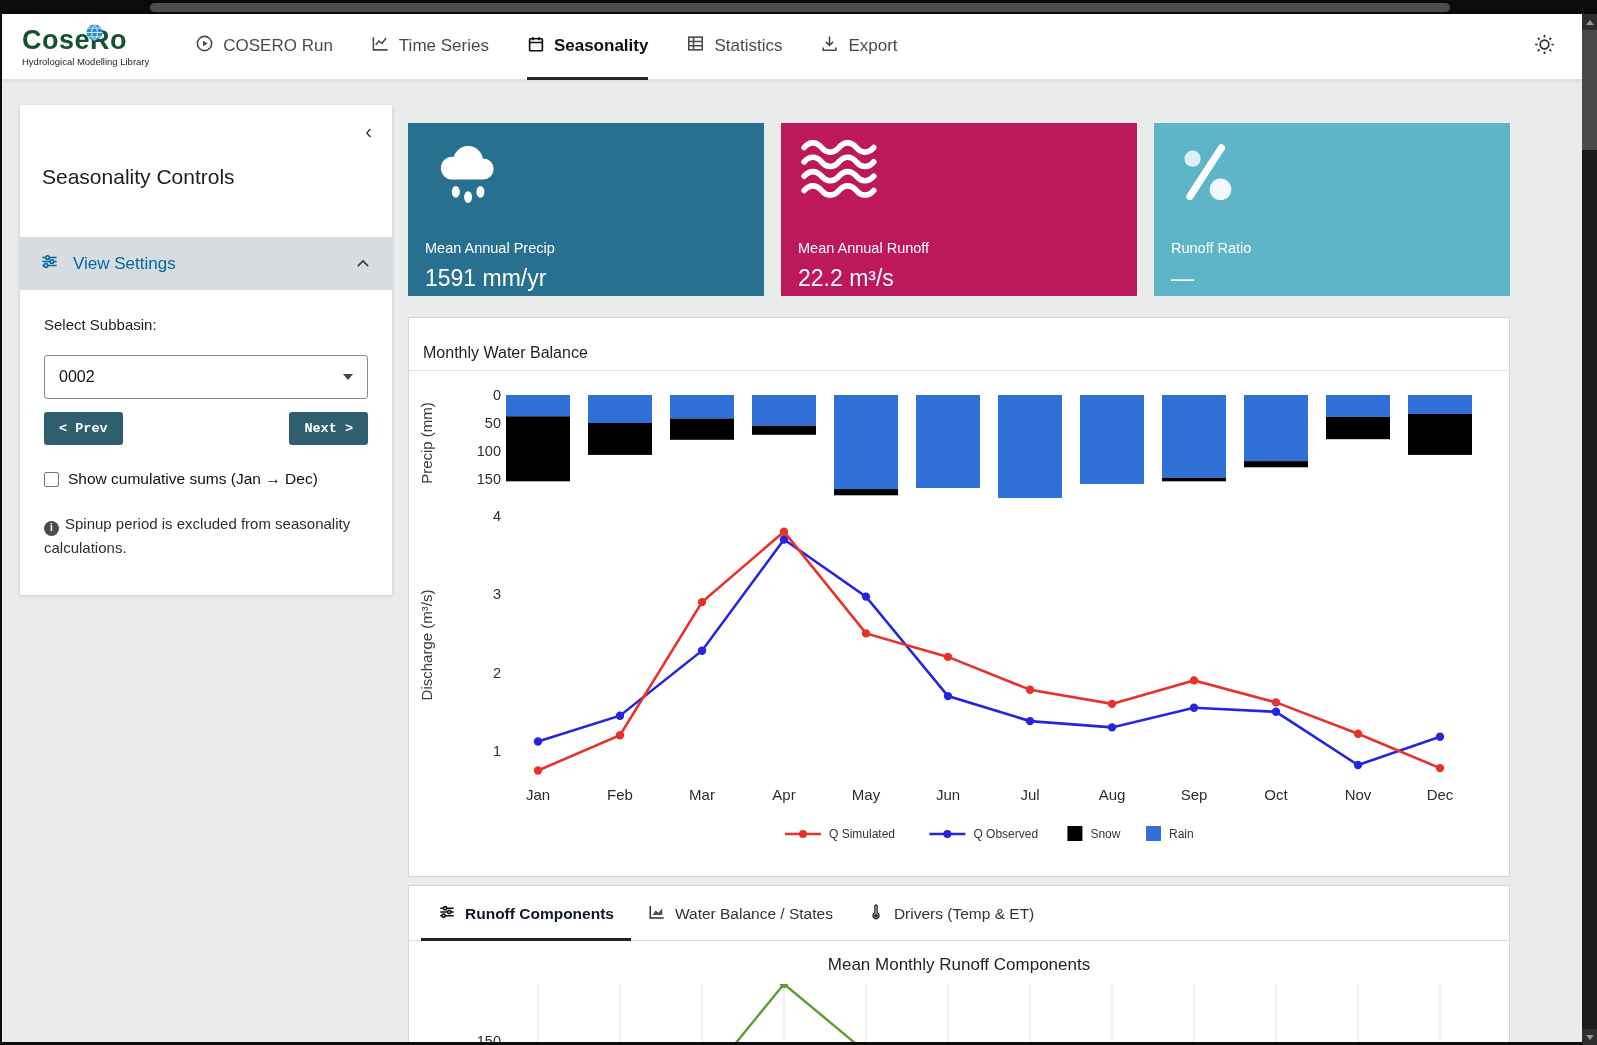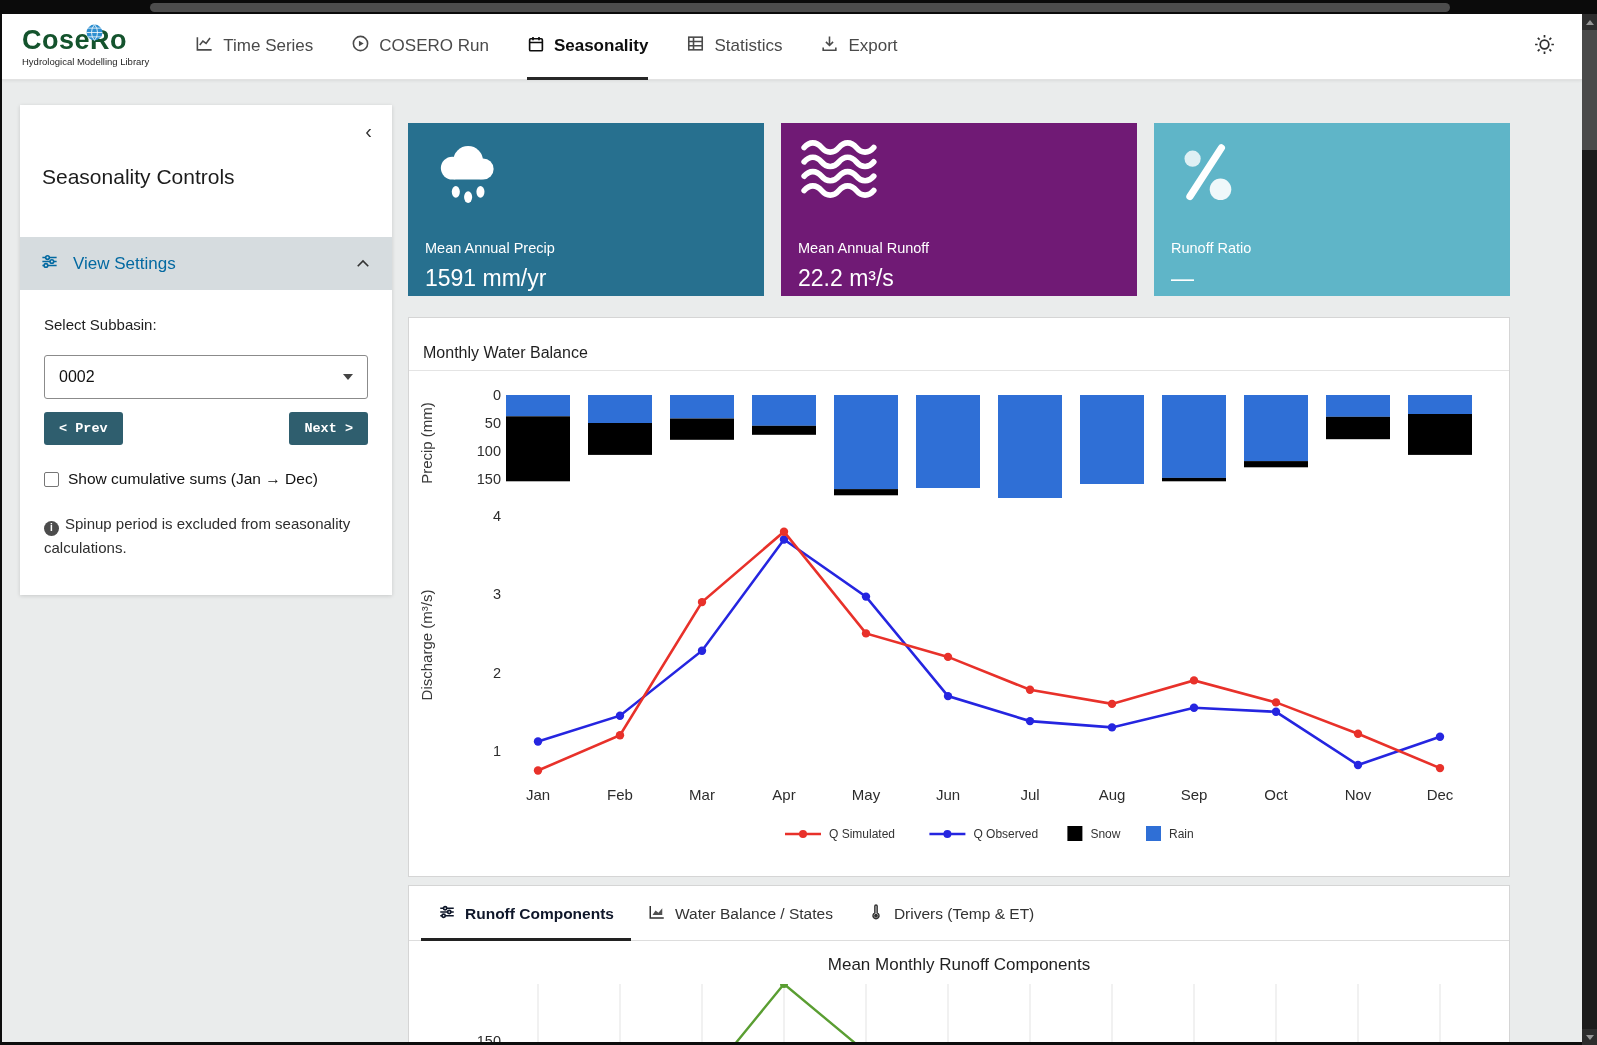--- a/index.html
+++ b/index.html
@@ -101,31 +101,31 @@
               <circle cx="12" cy="12" r="10" fill="#2e8fd0"></circle>
               <path d="M2 12h20M12 2a15 15 0 010 20M12 2a15 15 0 000 20M4 6.5h16M4 17.5h16" stroke="#fff" stroke-width="1" fill="none"></path>
             </svg>
         </span>
       </div>
       <div class="logo-sub">Hydrological Modelling Library</div>
     </div>
     <nav class="nav">
       <div class="nav-item">
         <span><svg viewBox="0 0 24 24" width="19" height="19" fill="none" stroke="currentColor" stroke-width="2">
+              <circle cx="12" cy="12" r="9"></circle>
+              <path d="M10 8.5l6 3.5-6 3.5z" fill="currentColor" stroke="none"></path>
+            </svg></span>
+        <span>COSERO Run</span>
+      </div>
+      <div class="nav-item">
+        <span><svg viewBox="0 0 24 24" width="19" height="19" fill="none" stroke="currentColor" stroke-width="2">
               <path d="M3 4v16h18"></path>
               <path d="M6 14l4-5 4 3 5-7"></path>
             </svg></span>
         <span>Time Series</span>
-      </div>
-      <div class="nav-item">
-        <span><svg viewBox="0 0 24 24" width="19" height="19" fill="none" stroke="currentColor" stroke-width="2">
-              <circle cx="12" cy="12" r="9"></circle>
-              <path d="M10 8.5l6 3.5-6 3.5z" fill="currentColor" stroke="none"></path>
-            </svg></span>
-        <span>COSERO Run</span>
       </div>
       <div class="nav-item active">
         <span><svg viewBox="0 0 24 24" width="18" height="18" fill="none" stroke="currentColor" stroke-width="2.2">
               <rect x="3.5" y="5" width="17" height="16" rx="1.5"></rect>
               <path d="M8 2.5V7M16 2.5V7M3.5 10h17"></path>
             </svg></span>
         <span>Seasonality</span>
       </div>
       <div class="nav-item">
         <span><svg viewBox="0 0 24 24" width="19" height="19" fill="none" stroke="currentColor" stroke-width="2">
@@ -202,21 +202,21 @@
                 <rect x="29" y="29" width="40" height="15" rx="6"></rect>
                 <ellipse cx="35" cy="58" rx="4.6" ry="6.6"></ellipse>
                   <ellipse cx="49" cy="64" rx="4.6" ry="6.6"></ellipse>
                   <ellipse cx="63" cy="58" rx="4.6" ry="6.6"></ellipse>
               </g>
             </svg>
           </div>
           <div class="card-label">Mean Annual Precip</div>
           <div class="card-value">1591 mm/yr</div>
         </div>
-        <div class="card" style="background-color: #701a75;">
+        <div class="card" style="background-color: #be185d;">
           <div class="card-icon">
             <svg viewBox="0 0 84 60" width="86" height="62" fill="none" stroke="#fff" stroke-width="5.5" stroke-linecap="round">
               <path d="M6 9c5-6 12-6 17 0s12 6 17 0 12-6 17 0 12 6 17 0"></path>
               <path d="M6 23c5-6 12-6 17 0s12 6 17 0 12-6 17 0 12 6 17 0"></path>
               <path d="M6 37c5-6 12-6 17 0s12 6 17 0 12-6 17 0 12 6 17 0"></path>
               <path d="M6 51c5-6 12-6 17 0s12 6 17 0 12-6 17 0 12 6 17 0"></path>
             </svg>
           </div>
           <div class="card-label">Mean Annual Runoff</div>
           <div class="card-value">22.2 m³/s</div>

